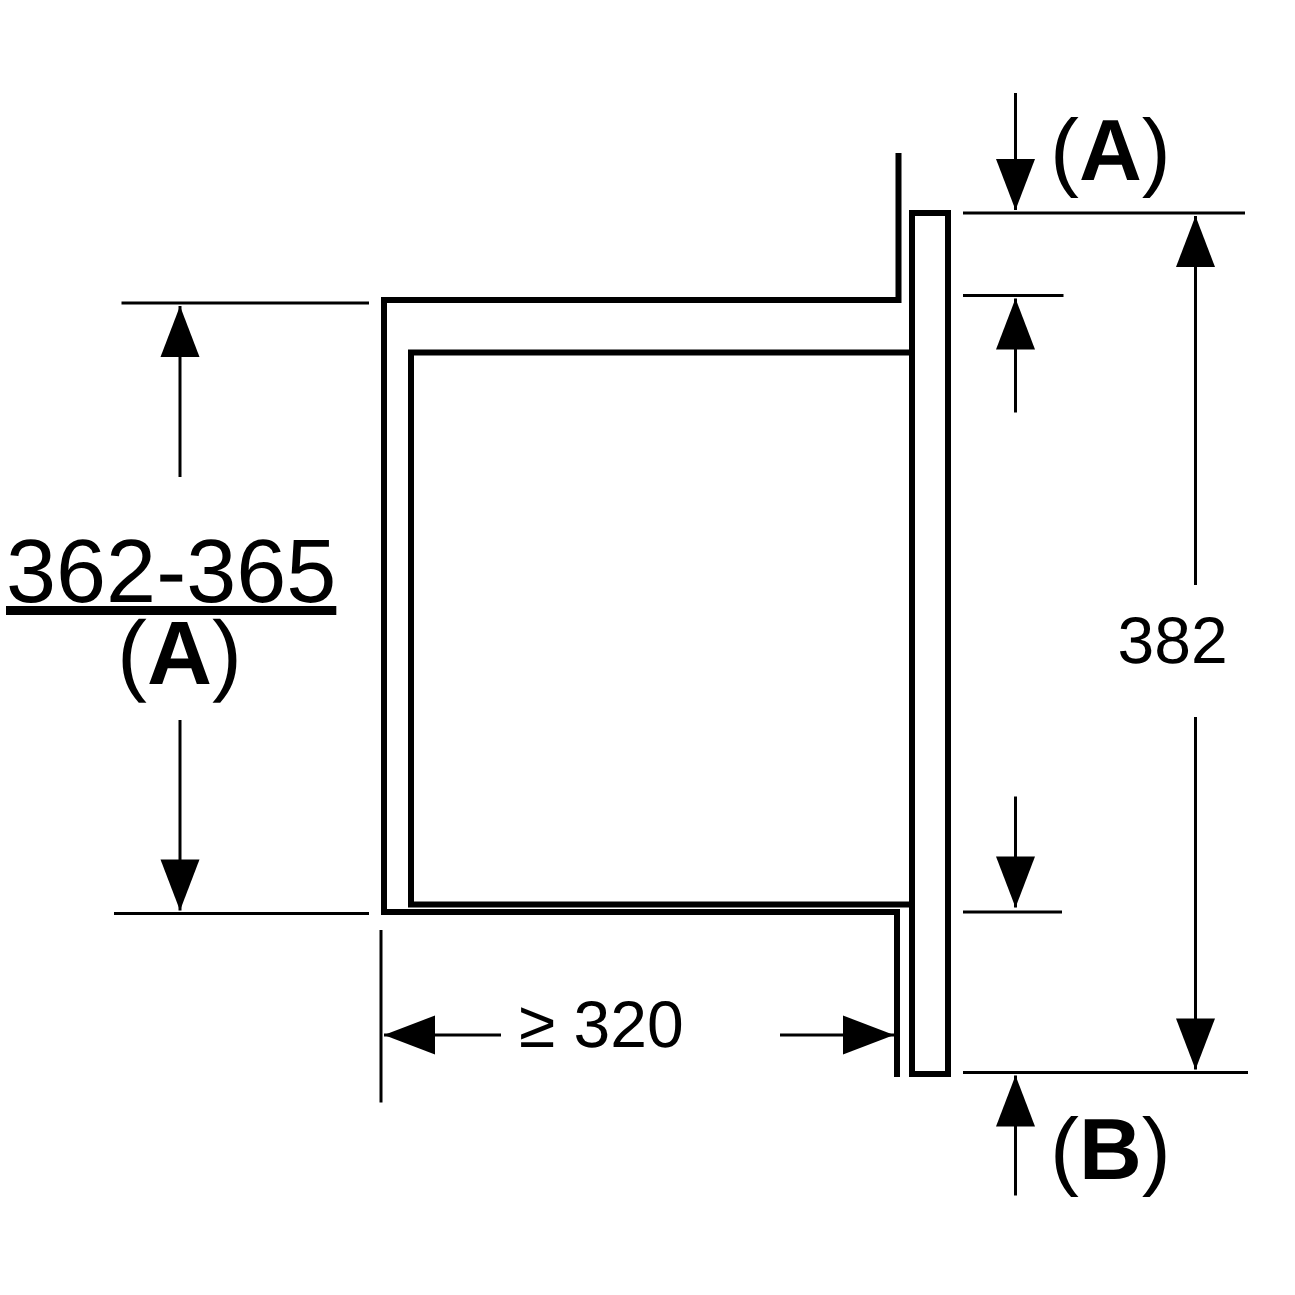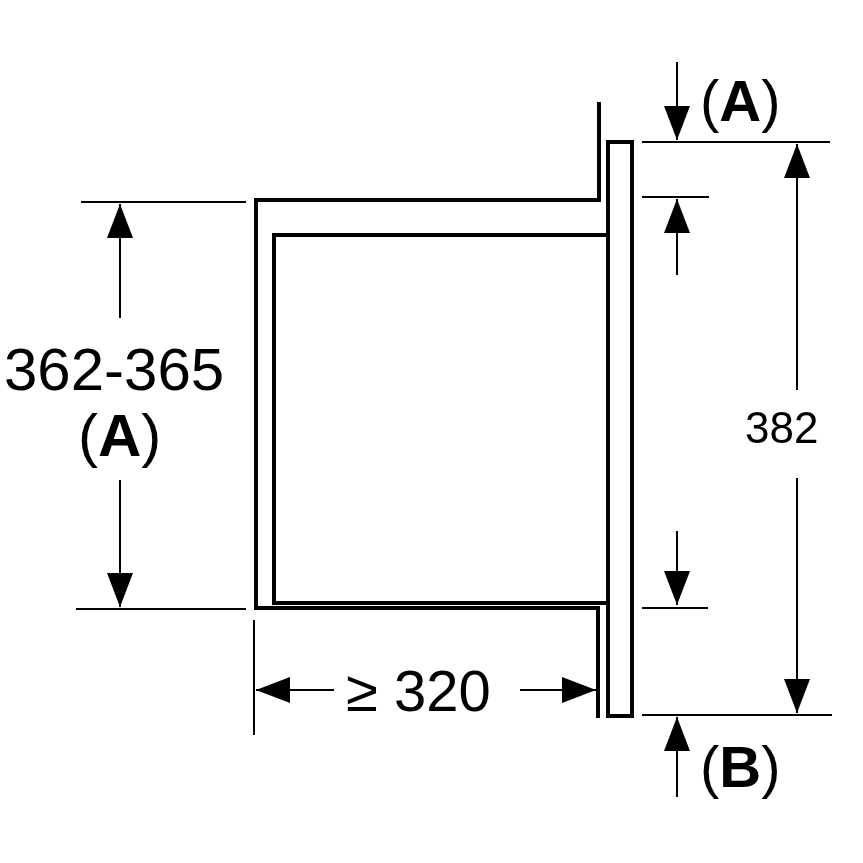--- a/index.html
+++ b/index.html
@@ -66,32 +66,32 @@
 
   <g stroke="#000" stroke-width="2" fill="#000">
     <line x1="677" y1="531" x2="677" y2="605"></line>
     <polygon points="677,605 664,571 690,571" stroke="none"></polygon>
     <line x1="642" y1="608" x2="708" y2="608"></line>
     <line x1="677" y1="797" x2="677" y2="717"></line>
     <polygon points="677,717 664,751 690,751" stroke="none"></polygon>
   </g>
 </svg>
 
-<div class="lbl big" style="left:4px; top:340px; font-size:60px;">
+<div class="lbl big" style="left:4px; top:351px; font-size:60px;text-decoration:underline;">
   <span>362-365</span>
 </div>
 <div class="lbl big" style="left:78px; top:406px; font-size:60px;">
   <span class="paren">(</span><span class="bold">A</span><span class="paren">)</span>
 </div>
 
 <div class="lbl big" style="left:745px; top:406px; font-size:44px;">
   <span>382</span>
 </div>
 
-<div class="lbl big" style="left:346px; top:662px; font-size:58px;">
+<div class="lbl big" style="left:346px; top:662px; font-size:44px;">
   <span>≥ 320</span>
 </div>
 
 <div class="lbl big" style="left:700px; top:72px; font-size:58px;">
   <span class="paren">(</span><span class="bold">A</span><span class="paren">)</span>
 </div>
 
 <div class="lbl big" style="left:700px; top:738px; font-size:58px;">
   <span class="paren">(</span><span class="bold">B</span><span class="paren">)</span>
 </div>

